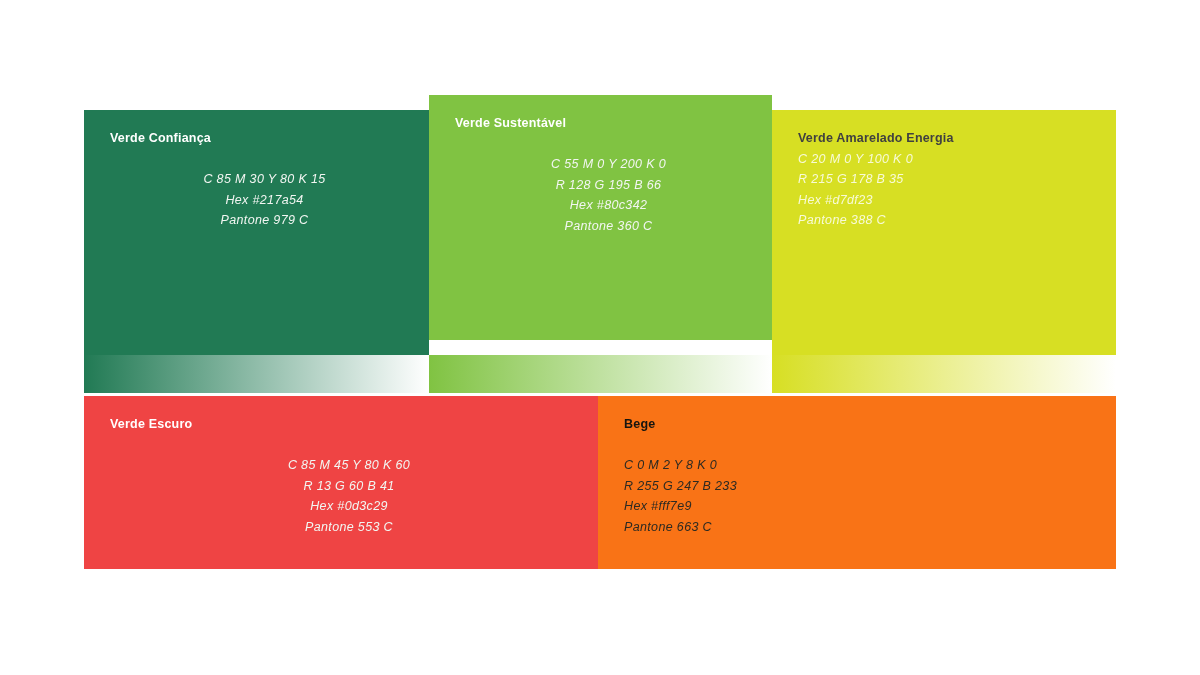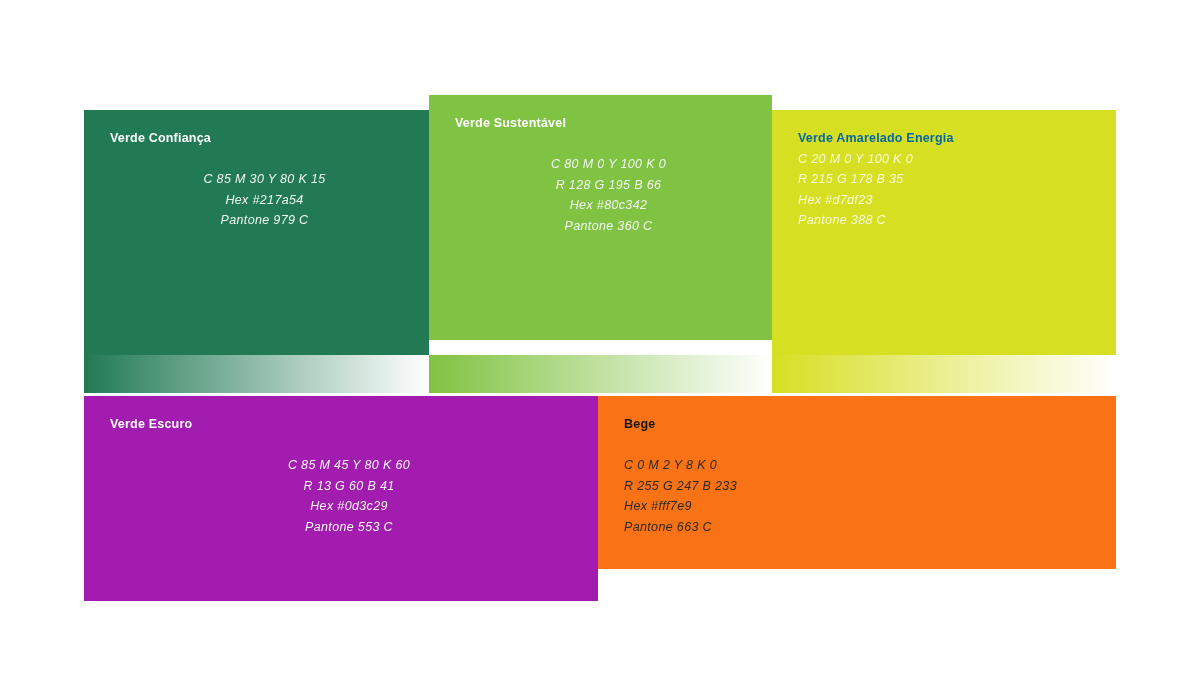--- a/index.html
+++ b/index.html
@@ -58,21 +58,21 @@
     letter-spacing: 0.35px;
     white-space: nowrap;
     font-style: italic;
   }
 
   
   .on-dark .swatch-title { color: #ffffff; }
   .on-dark .swatch-line  { color: #f2f6f2; text-align: center; }
 
   
-  .on-bright .swatch-title { color: #0369a1; }
+  .on-bright .swatch-title { color: #404040; }
   .on-bright .swatch-line  { color: #fbfde6; opacity: 0.92; }
 
   
   .on-light .swatch-title { color: #17150f; }
   .on-light .swatch-line  { color: #2d2a22; }
 
   
   .fade-strip {
     position: absolute;
     height: 38px;
@@ -93,40 +93,40 @@
           <div class="swatch-line">Pantone 979 C</div>
         </div>
       </div>
     </div>
     <div class="fade-strip" style="left: 429px; top: 355px; width: 343px; height: 38px; background: linear-gradient(to right, rgb(128, 195, 66) 0%, rgb(255, 255, 255) 100%);"></div>
     <div class="swatch on-dark" style="left: 429px; top: 95px; width: 343px; height: 245px; background: rgb(128, 195, 66);">
       <div class="swatch-body">
         <div class="swatch-title">Verde Sustentável</div>
         <div class="swatch-spacer"></div>
         <div class="swatch-lines">
-          <div class="swatch-line">C 80  M 0  Y 100  K 0</div>
+          <div class="swatch-line">C 55  M 0  Y 200  K 0</div>
           <div class="swatch-line">R 128  G 195  B 66</div>
           <div class="swatch-line">Hex #80c342</div>
           <div class="swatch-line">Pantone 360 C</div>
         </div>
       </div>
     </div>
     <div class="fade-strip" style="left: 772px; top: 355px; width: 344px; height: 38px; background: linear-gradient(to right, rgb(215, 223, 35) 0%, rgb(255, 255, 255) 100%);"></div>
     <div class="swatch on-bright" style="left: 772px; top: 110px; width: 344px; height: 245px; background: rgb(215, 223, 35);">
       <div class="swatch-body">
         <div class="swatch-title">Verde Amarelado Energia</div>
         <div class="swatch-lines">
           <div class="swatch-line">C 20  M 0  Y 100  K 0</div>
           <div class="swatch-line">R 215  G 178  B 35</div>
           <div class="swatch-line">Hex #d7df23</div>
           <div class="swatch-line">Pantone 388 C</div>
         </div>
       </div>
     </div>
-    <div class="swatch on-dark" style="left: 84px; top: 396px; width: 514px; height: 205px; background: #a21caf;">
+    <div class="swatch on-dark" style="left: 84px; top: 396px; width: 514px; height: 173px; background: #ef4444;">
       <div class="swatch-body">
         <div class="swatch-title">Verde Escuro</div>
         <div class="swatch-spacer"></div>
         <div class="swatch-lines">
           <div class="swatch-line">C 85  M 45  Y 80  K 60</div>
           <div class="swatch-line">R 13  G 60  B 41</div>
           <div class="swatch-line">Hex #0d3c29</div>
           <div class="swatch-line">Pantone 553 C</div>
         </div>
       </div>

